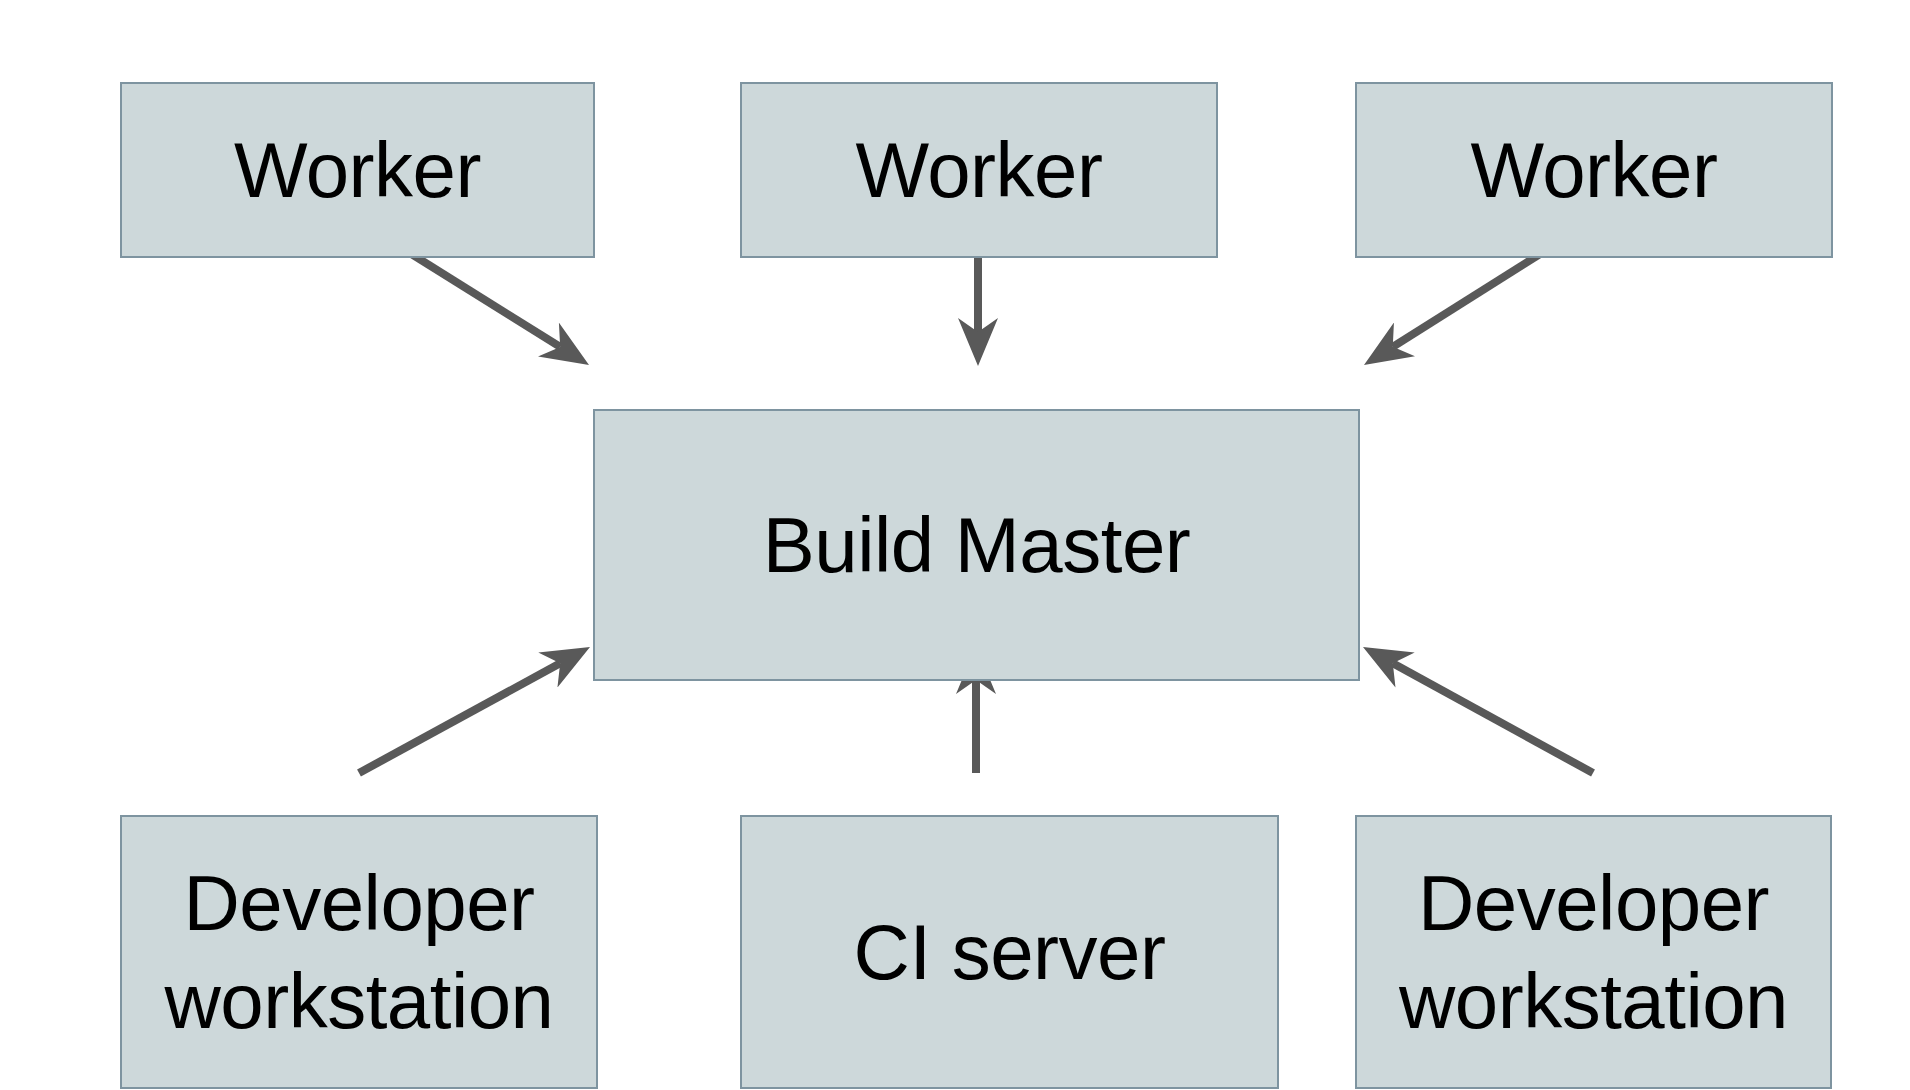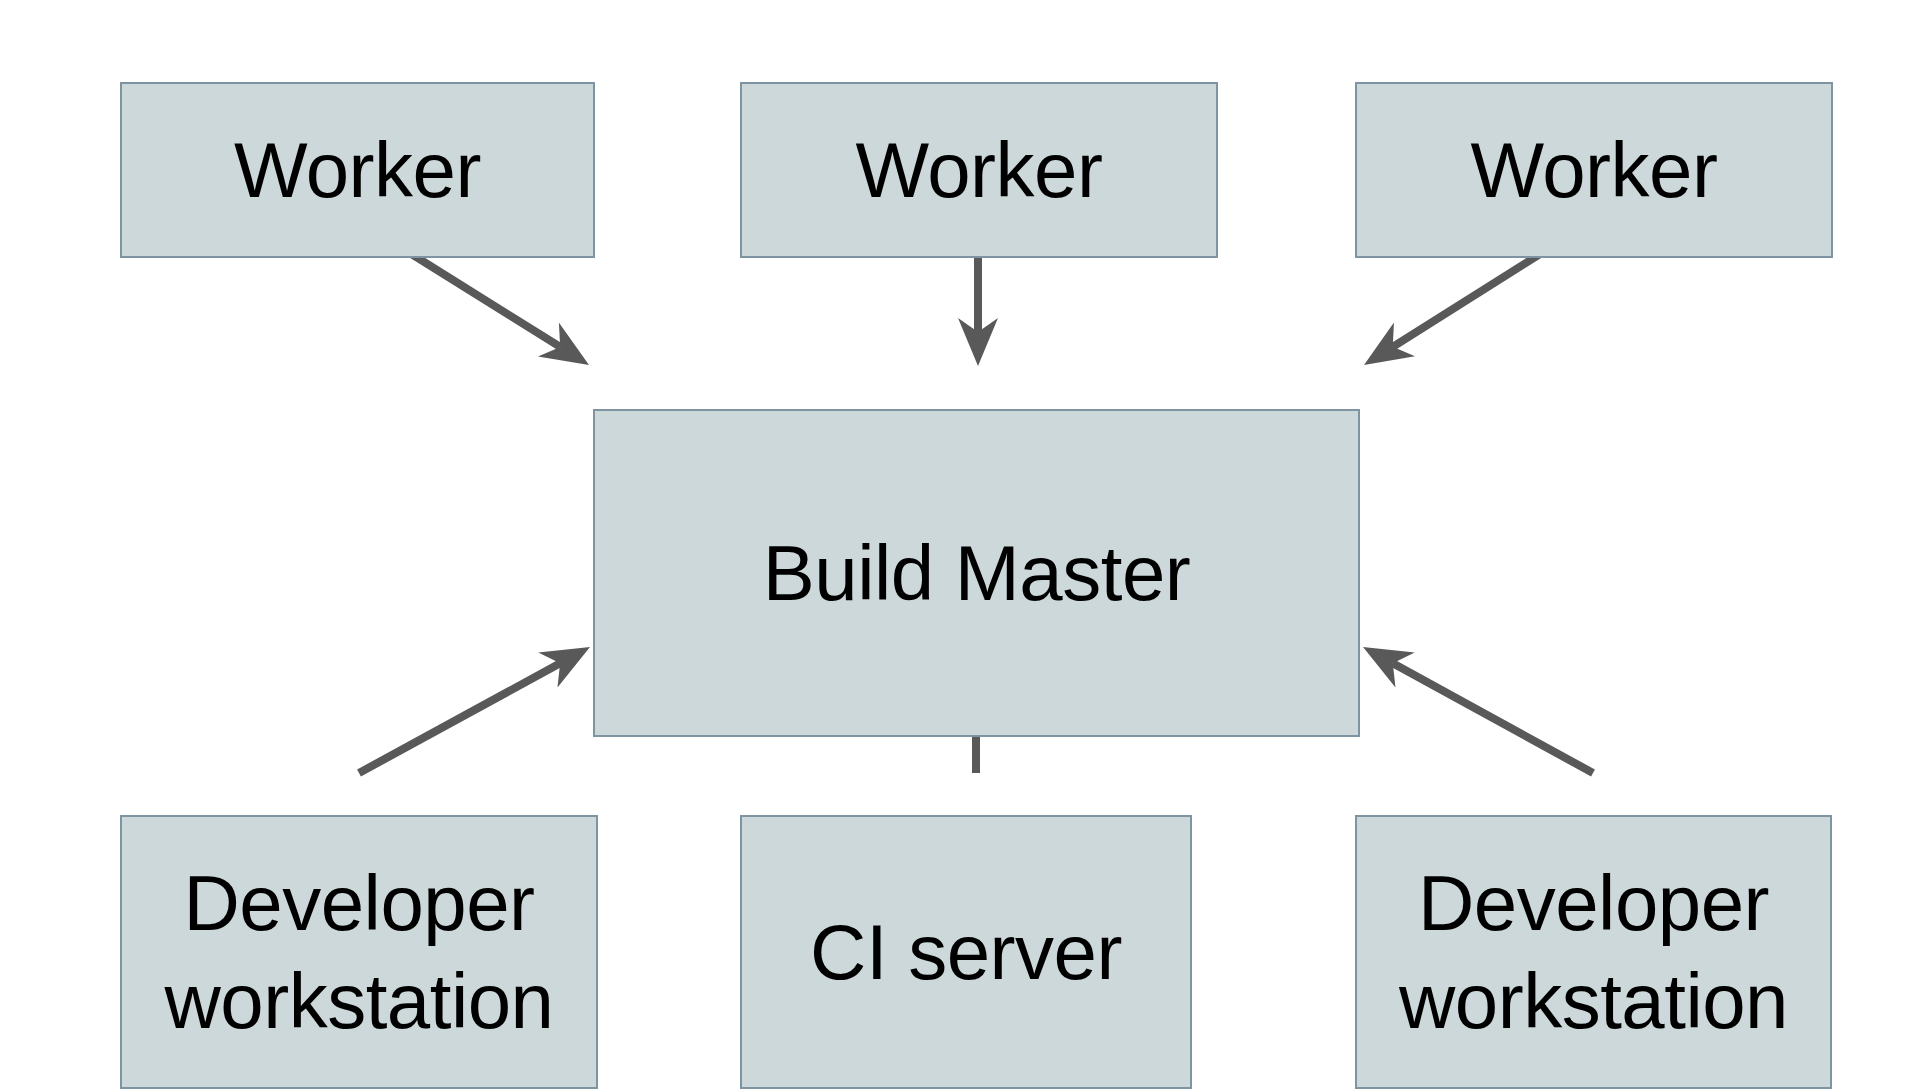--- a/index.html
+++ b/index.html
@@ -41,23 +41,23 @@
     color: var(--text, #000000);
     font-size: 78px;
     line-height: 1.26;
     white-space: pre-line;
     letter-spacing: -0.5px;
   }
   
   #node-worker-1      { left: 120px;  top: 42px;  width: 475px; height: 176px; }
   #node-worker-2      { left: 740px;  top: 42px;  width: 478px; height: 176px; }
   #node-worker-3      { left: 1355px; top: 42px;  width: 478px; height: 176px; }
-  #node-build-master  { left: 593px;  top: 369px; width: 767px; height: 328px; }
+  #node-build-master  { left: 593px;  top: 369px; width: 767px; height: 272px; }
   #node-dev-ws-1      { left: 120px;  top: 775px; width: 478px; height: 274px; }
-  #node-ci-server     { left: 740px;  top: 775px; width: 452px; height: 274px; }
+  #node-ci-server     { left: 740px;  top: 775px; width: 539px; height: 274px; }
   #node-dev-ws-2      { left: 1355px; top: 775px; width: 477px; height: 274px; }
 </style>
 </head>
 <body>
 
 <div class="stage" style="--bg: #ffffff; --box-fill: #cdd8da; --box-border: #7e94a0; --arrow: #595959; --text: #000000;">
 
   <svg class="arrow-layer" viewBox="0 0 1910 1090" aria-hidden="true">
     <defs>
       <marker id="arrowhead" viewBox="0 0 48 40" refX="14" refY="20" markerWidth="48" markerHeight="40" markerUnits="userSpaceOnUse" orient="auto">

